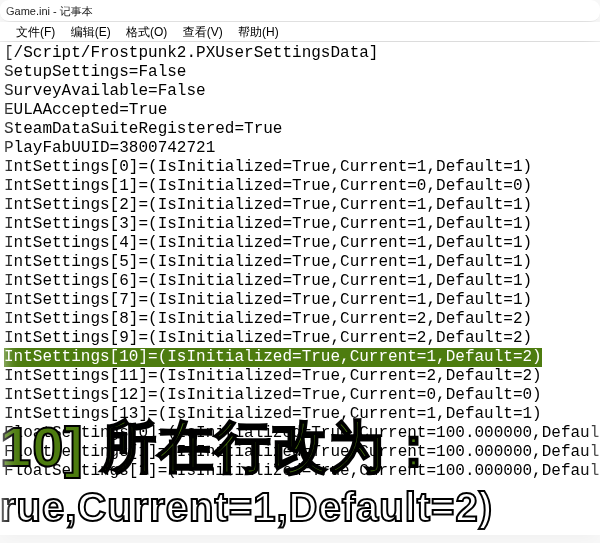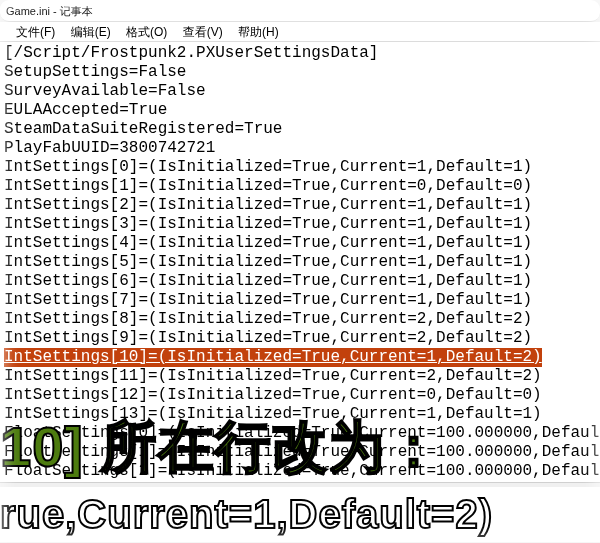--- a/index.html
+++ b/index.html
@@ -41,24 +41,23 @@
       padding: 2px 4px;
       font-family: Consolas, "Courier New", monospace;
       font-size: 16px;
       line-height: 19px;
       color: #000;
     }
     .editor .line {
       white-space: nowrap;
     }
     .editor .line.selected {
-      background: #c2410c;
+      background: #4d7c0f;
       color: #ffffff;
       display: inline-block;
-      text-decoration: underline;
     }
     .statusbar {
       background: #f0f0f0;
       border-top: 1px solid #d0d0d0;
       height: 22px;
       line-height: 22px;
       font-size: 11px;
       display: flex;
       justify-content: flex-end;
       padding-right: 4px;
@@ -77,21 +76,21 @@
       text-stroke: 2px #000000;
       font-family: "Microsoft YaHei", Arial, sans-serif;
       letter-spacing: 1px;
       white-space: nowrap;
       pointer-events: none;
     }
     .overlay2 {
       position: absolute;
       left: 0;
       right: 0;
-      bottom: 1px;
+      bottom: 8px;
       height: 55px;
       line-height: 55px;
       font-size: 40px;
       font-weight: 700;
       color: #ffffff;
       -webkit-text-stroke: 2px #000000;
       text-stroke: 2px #000000;
       font-family: "Microsoft YaHei", Arial, sans-serif;
       letter-spacing: 1px;
       white-space: nowrap;

